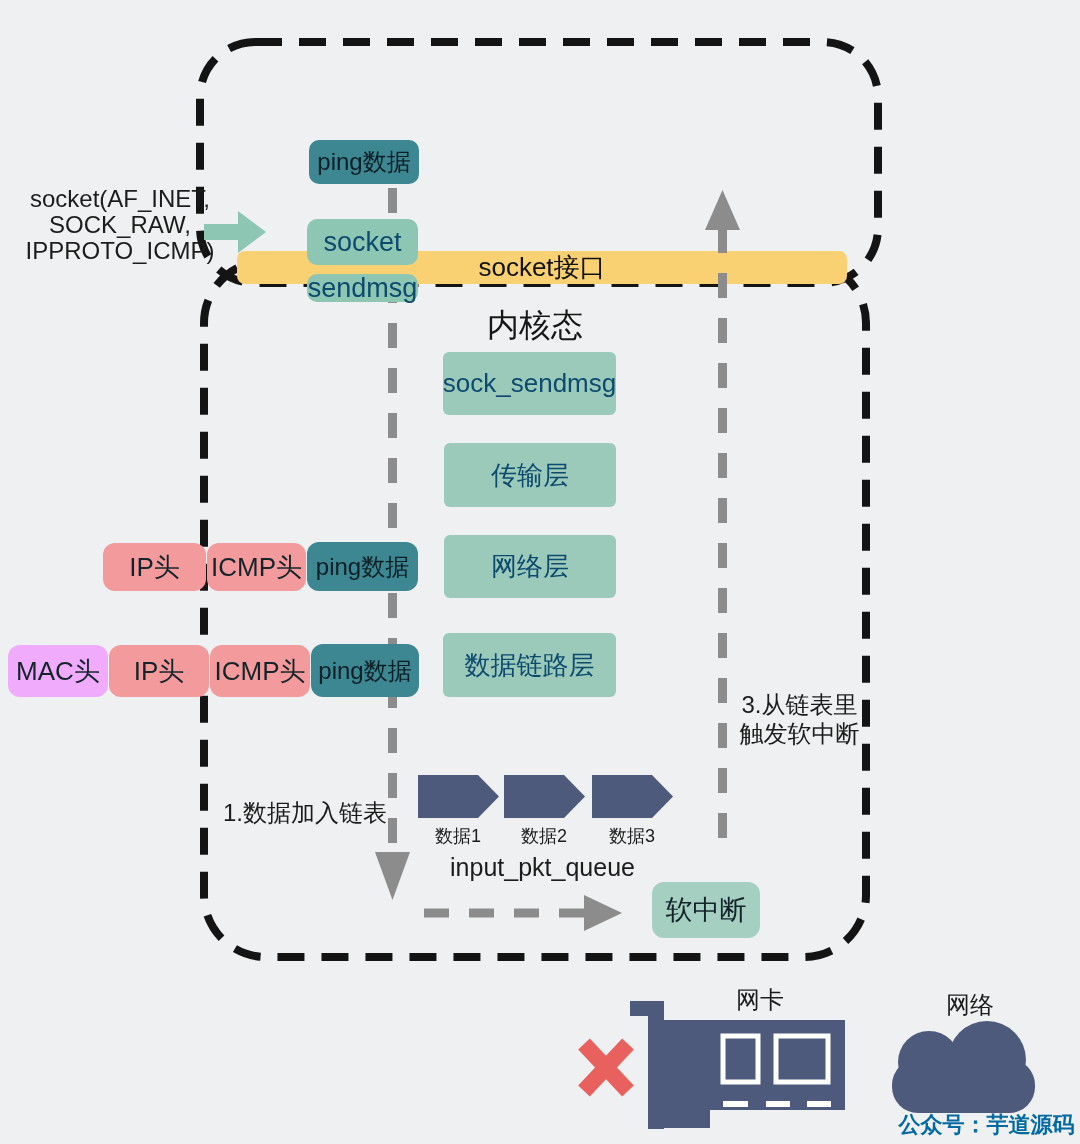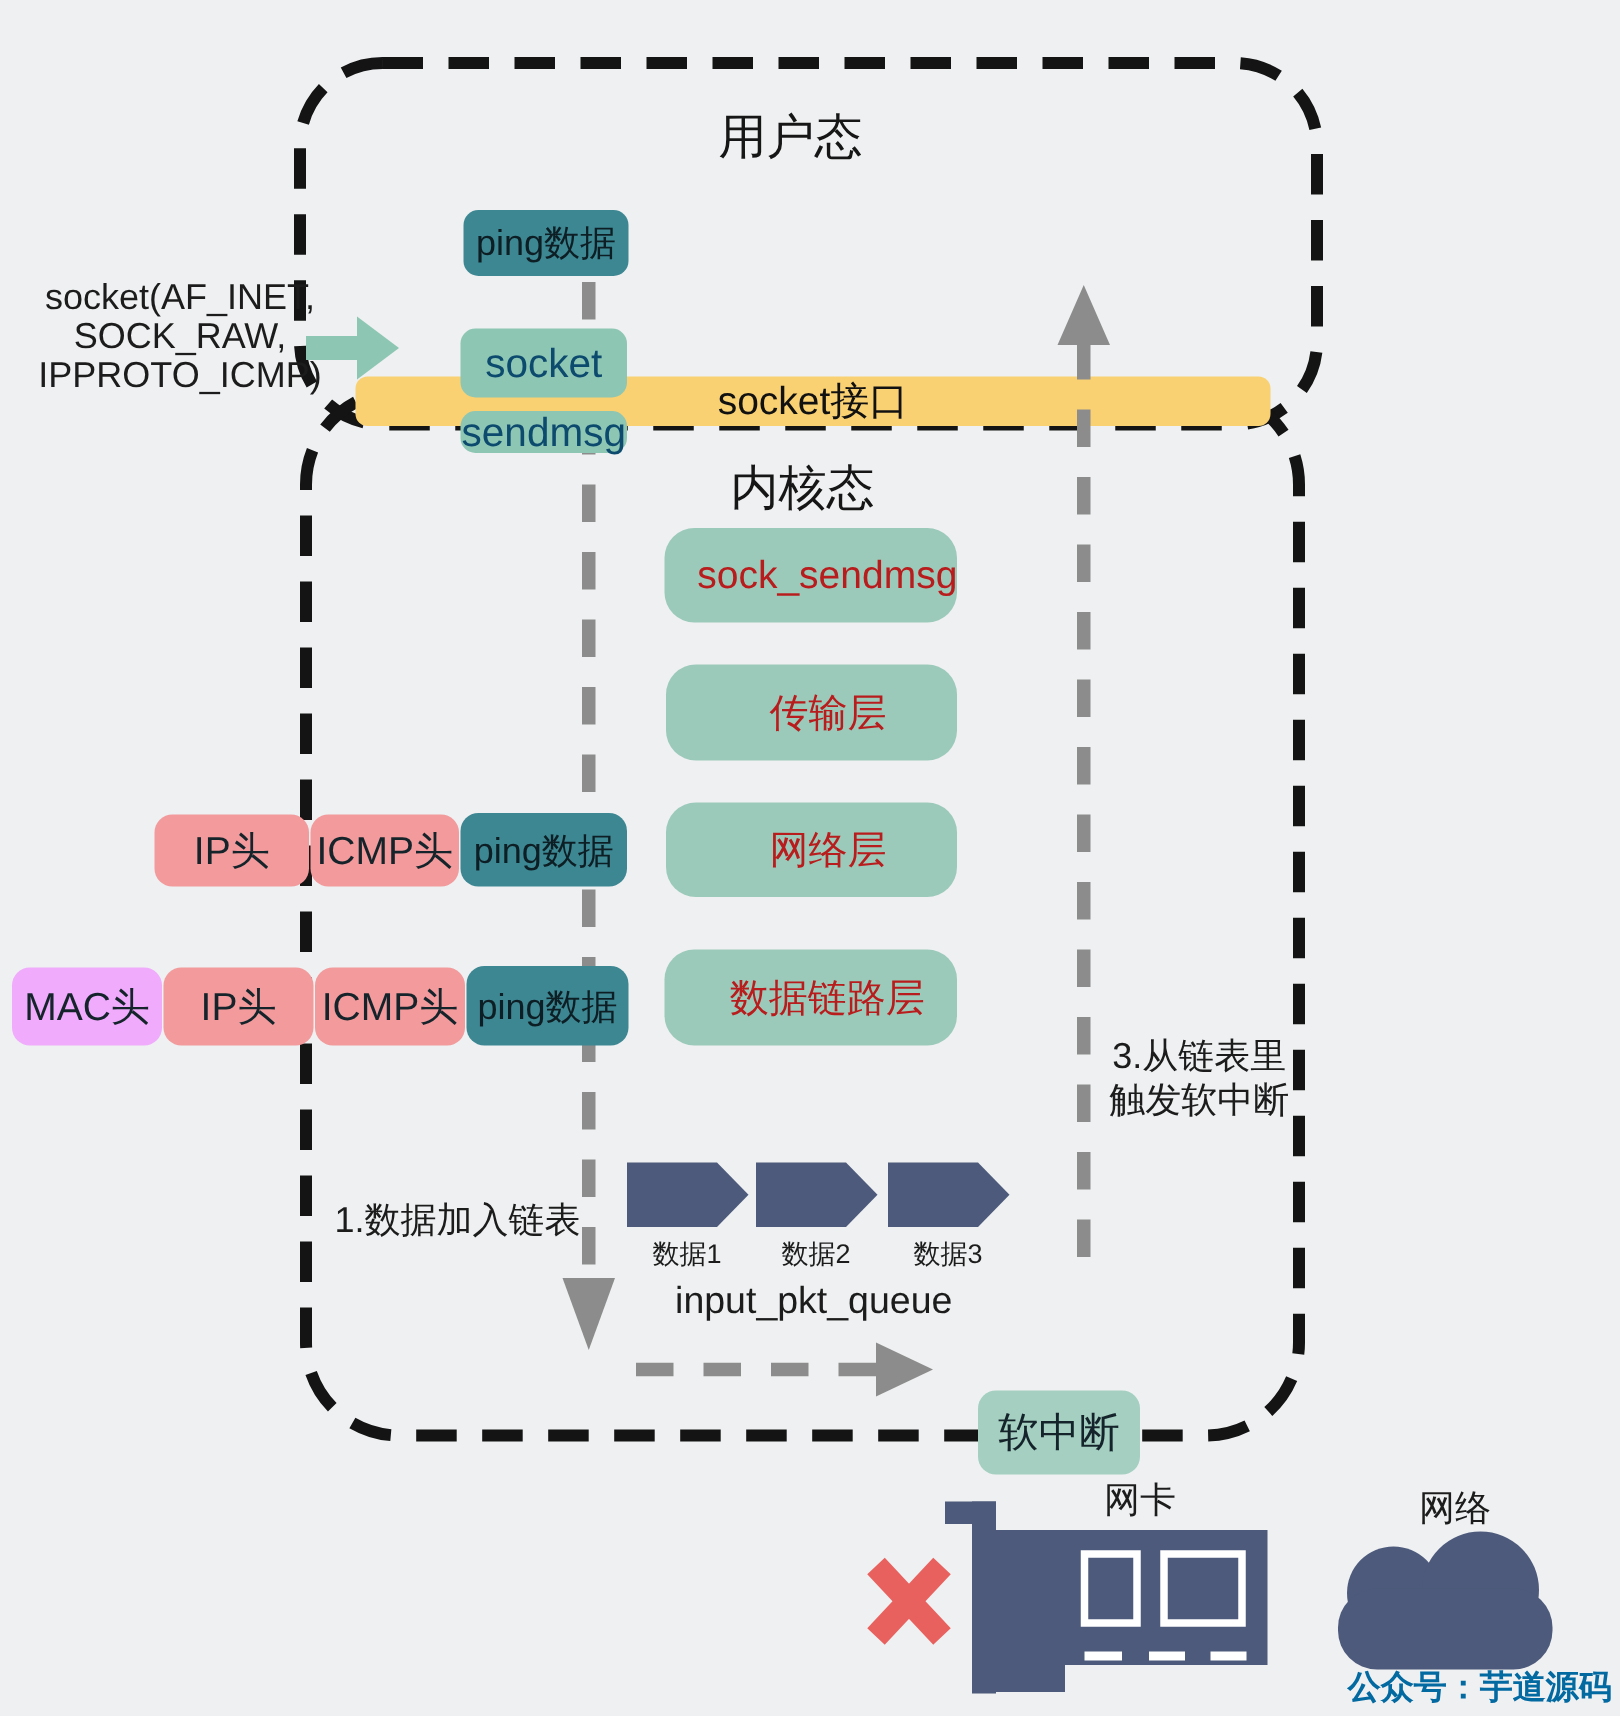--- a/index.html
+++ b/index.html
@@ -10,21 +10,21 @@
   #svg-mid{z-index:3;}
   .yellow-bar{position:absolute;left:237px;top:251px;width:610px;height:33px;border-radius:8px;
               background:#f9d173;z-index:2;display:flex;align-items:center;justify-content:center;
               font-size:26px;font-weight:500;color:#111;}
   .box{position:absolute;z-index:4;display:flex;align-items:center;justify-content:center;
        border-radius:10px;color:#14242a;font-size:26px;font-weight:500;}
   .txt{position:absolute;z-index:4;color:#1c1c1c;}
   .center{text-align:center;}
   .dark-teal{background:#3d8793;color:#0d1f24;}
   .light-teal{background:#8ec6b4;color:#0c4a6e;}
-  .green{background:#9bc9ba;border-radius:20px;color:#b91c1c;padding-left:22px;}
+  .green{background:#9bc9ba;border-radius:6px;color:#0c4a6e;}
   .pink{background:#f29a9c;}
   .graybox{background:#f0abfc;}
   .softirq{background:#a4cfc1;border-radius:12px;}
   .title{font-size:32px;font-weight:500;color:#161616;}
   .step{font-size:24px;font-weight:500;}
   .qlabel{font-size:18px;font-weight:500;}
   .watermark{font-family:"DejaVu Serif","Liberation Serif",serif;color:#0369a1;font-size:22px;font-weight:600;}
 </style>
 </head>
 <body>
@@ -89,21 +89,20 @@
       <line x1="628" y1="1044" x2="584" y2="1091"></line>
     </g>
 
     <g fill="#4d5a7b">
       <circle cx="929" cy="1062" r="31"></circle>
       <circle cx="987" cy="1060" r="39"></circle>
       <rect x="892" y="1059" width="143" height="54" rx="26"></rect>
     </g>
   </svg>
 
-  <div class="txt title center" style="left:447px;top:70px;width:160px;">用户态</div>
   <div class="txt title center" style="left:455px;top:304px;width:160px;">内核态</div>
 
   <div class="txt center" style="left:25px;top:186px;width:190px;font-size:24px;line-height:26px;">
     <span style="display:block;">socket(AF_INET,</span>
     <span style="display:block;">SOCK_RAW,</span>
     <span style="display:block;">IPPROTO_ICMP)</span>
   </div>
 
   <div class="box dark-teal" style="left:309px;top:140px;width:110px;height:44px;font-size:24px;">ping数据</div>
   <div class="box light-teal" style="left:307px;top:219px;width:111px;height:46px;font-size:27px;">socket</div>
@@ -116,21 +115,21 @@
 
   <div class="box pink" style="left:103px;top:543px;width:103px;height:48px;border-radius:12px;">IP头</div>
   <div class="box pink" style="left:207px;top:543px;width:99px;height:48px;border-radius:12px;">ICMP头</div>
   <div class="box dark-teal" style="left:307px;top:542px;width:111px;height:49px;border-radius:12px;font-size:24px;">ping数据</div>
 
   <div class="box graybox" style="left:8px;top:645px;width:100px;height:52px;border-radius:12px;">MAC头</div>
   <div class="box pink" style="left:109px;top:645px;width:100px;height:52px;border-radius:12px;">IP头</div>
   <div class="box pink" style="left:210px;top:645px;width:100px;height:52px;border-radius:12px;">ICMP头</div>
   <div class="box dark-teal" style="left:311px;top:644px;width:108px;height:53px;border-radius:12px;font-size:24px;">ping数据</div>
 
-  <div class="box softirq" style="left:652px;top:882px;width:108px;height:56px;font-size:27px;margin-top:45px;">软中断</div>
+  <div class="box softirq" style="left:652px;top:882px;width:108px;height:56px;font-size:27px;">软中断</div>
 
   <div class="txt step" style="left:215px;top:797px;width:172px;text-align:right;">1.数据加入链表</div>
   <div class="txt qlabel center" style="left:418px;top:824px;width:80px;">数据1</div>
   <div class="txt qlabel center" style="left:504px;top:824px;width:80px;">数据2</div>
   <div class="txt qlabel center" style="left:592px;top:824px;width:80px;">数据3</div>
   <div class="txt center" style="left:440px;top:853px;width:205px;font-size:25px;font-weight:500;">input_pkt_queue</div>
   <div class="txt step center" style="left:717px;top:690px;width:165px;line-height:29px;">
     <span style="display:block;">3.从链表里</span>
     <span style="display:block;">触发软中断</span>
   </div>

